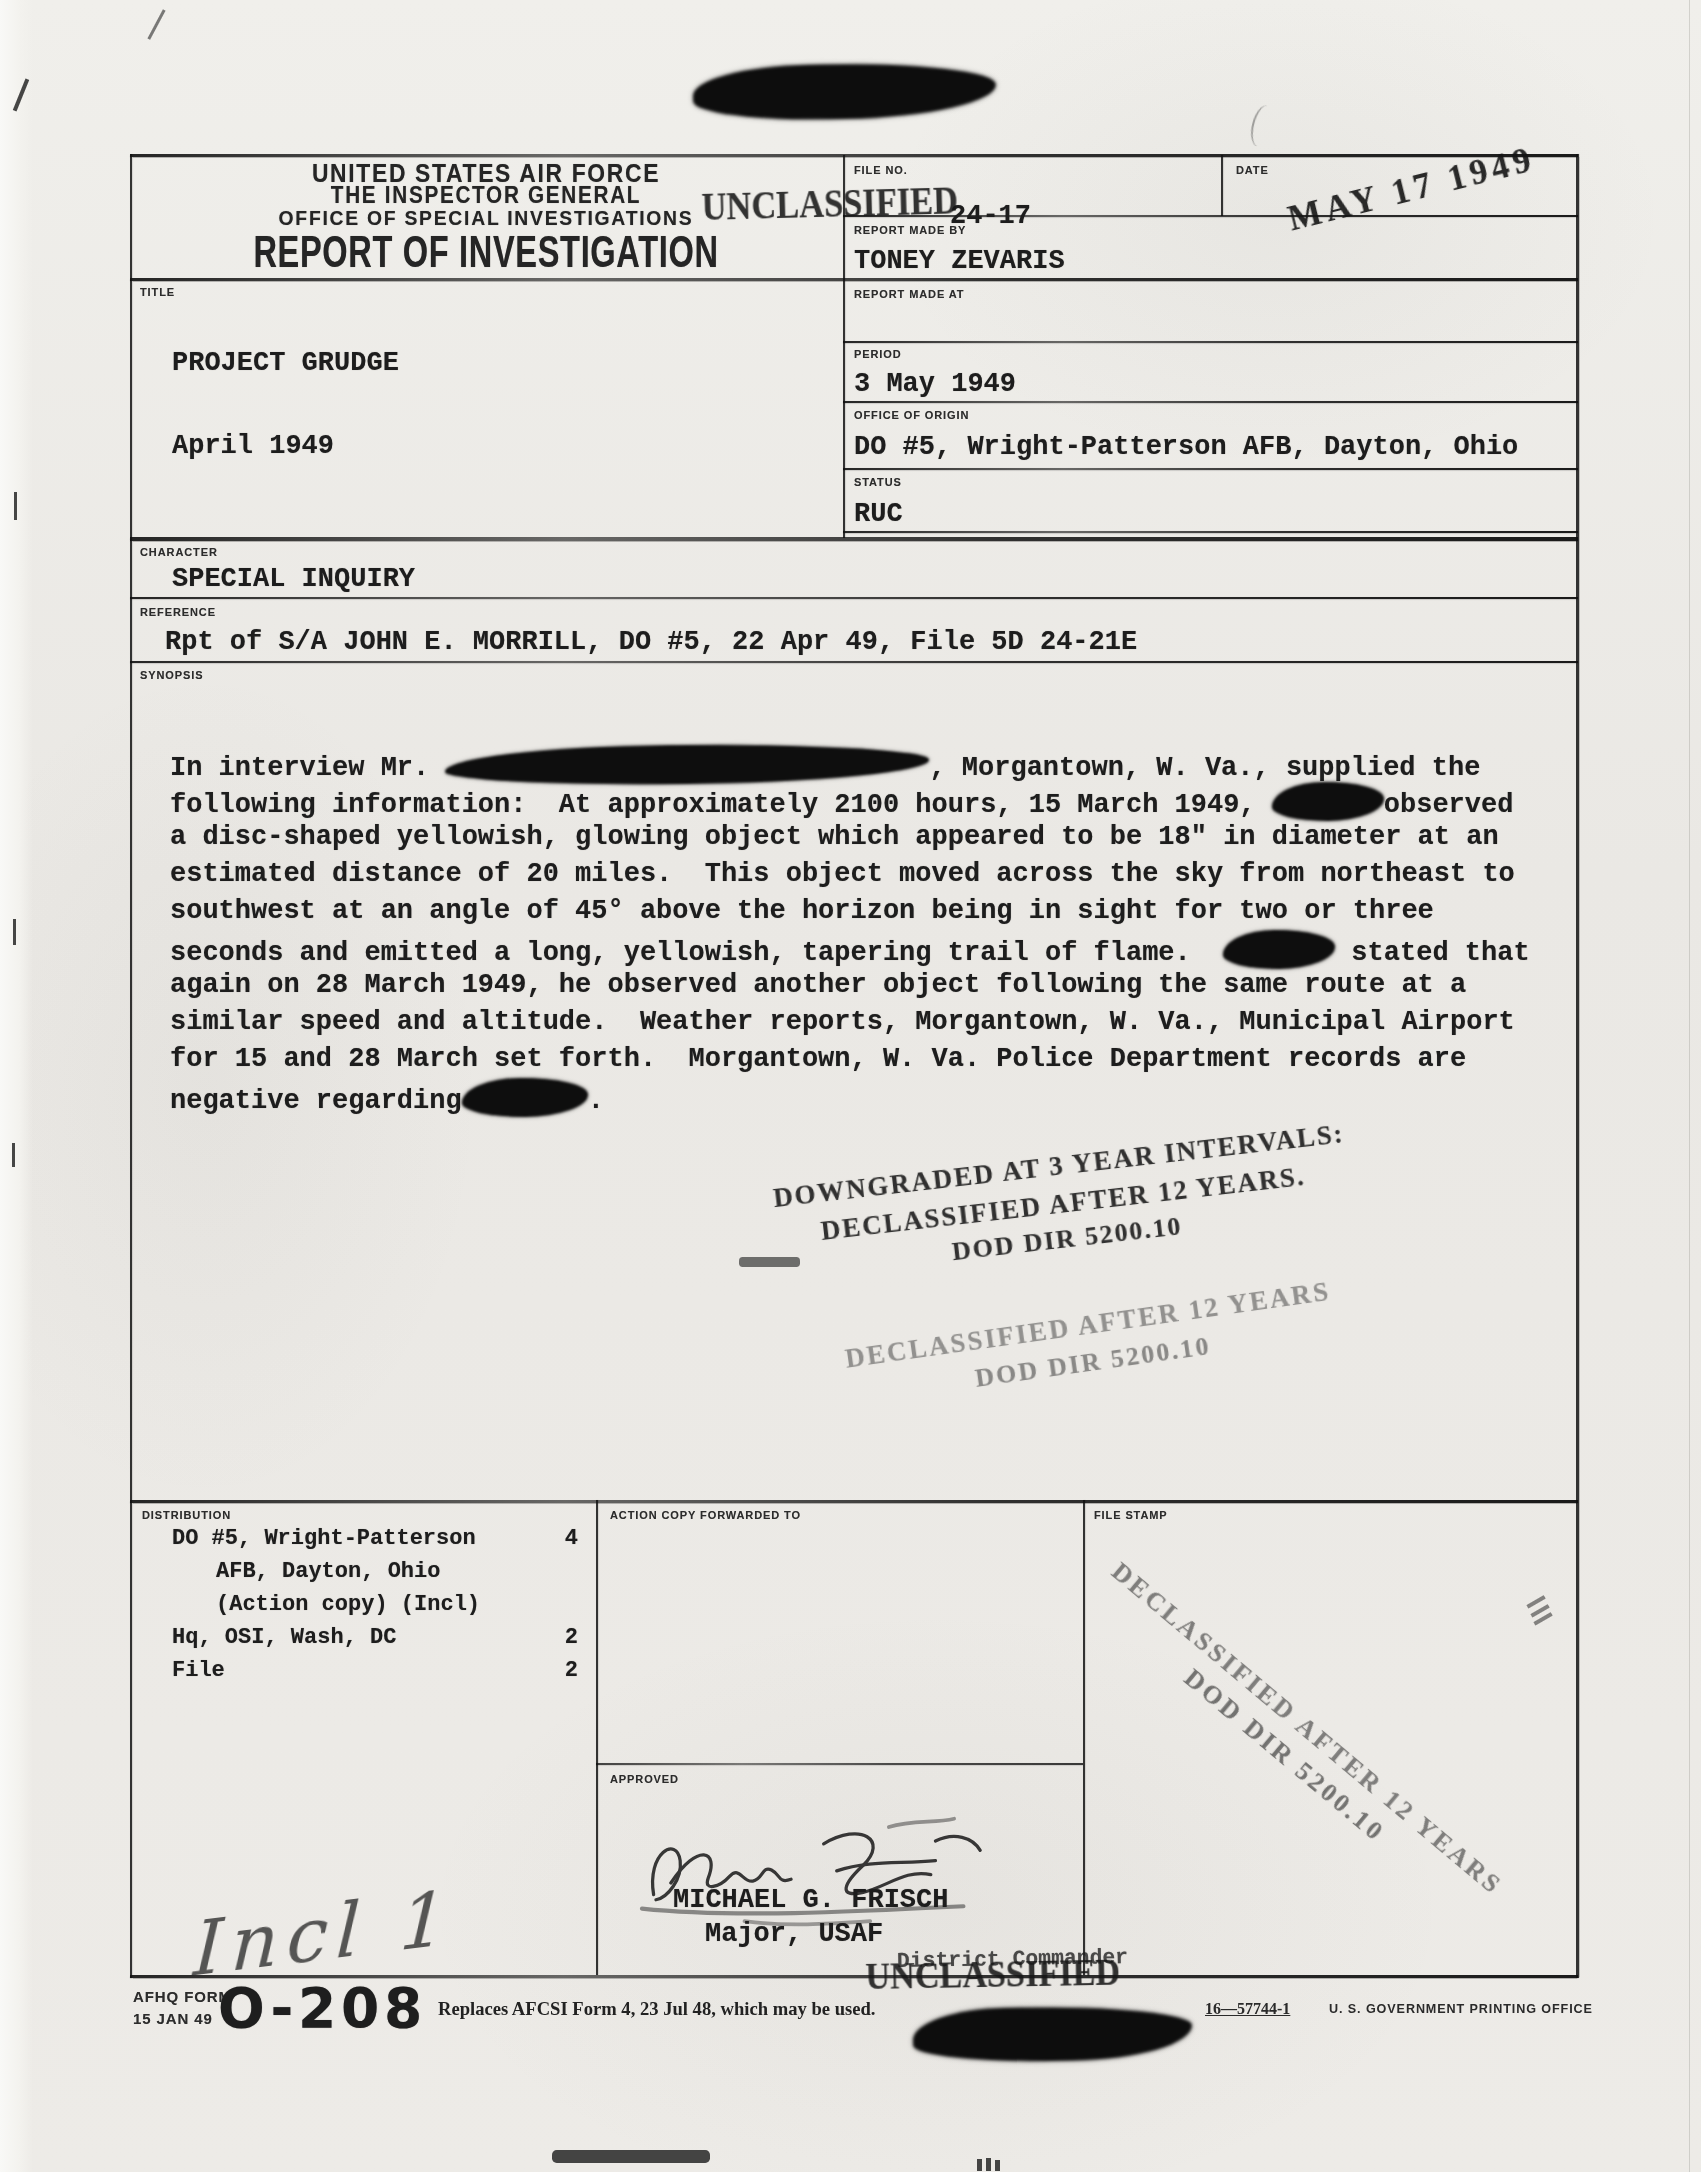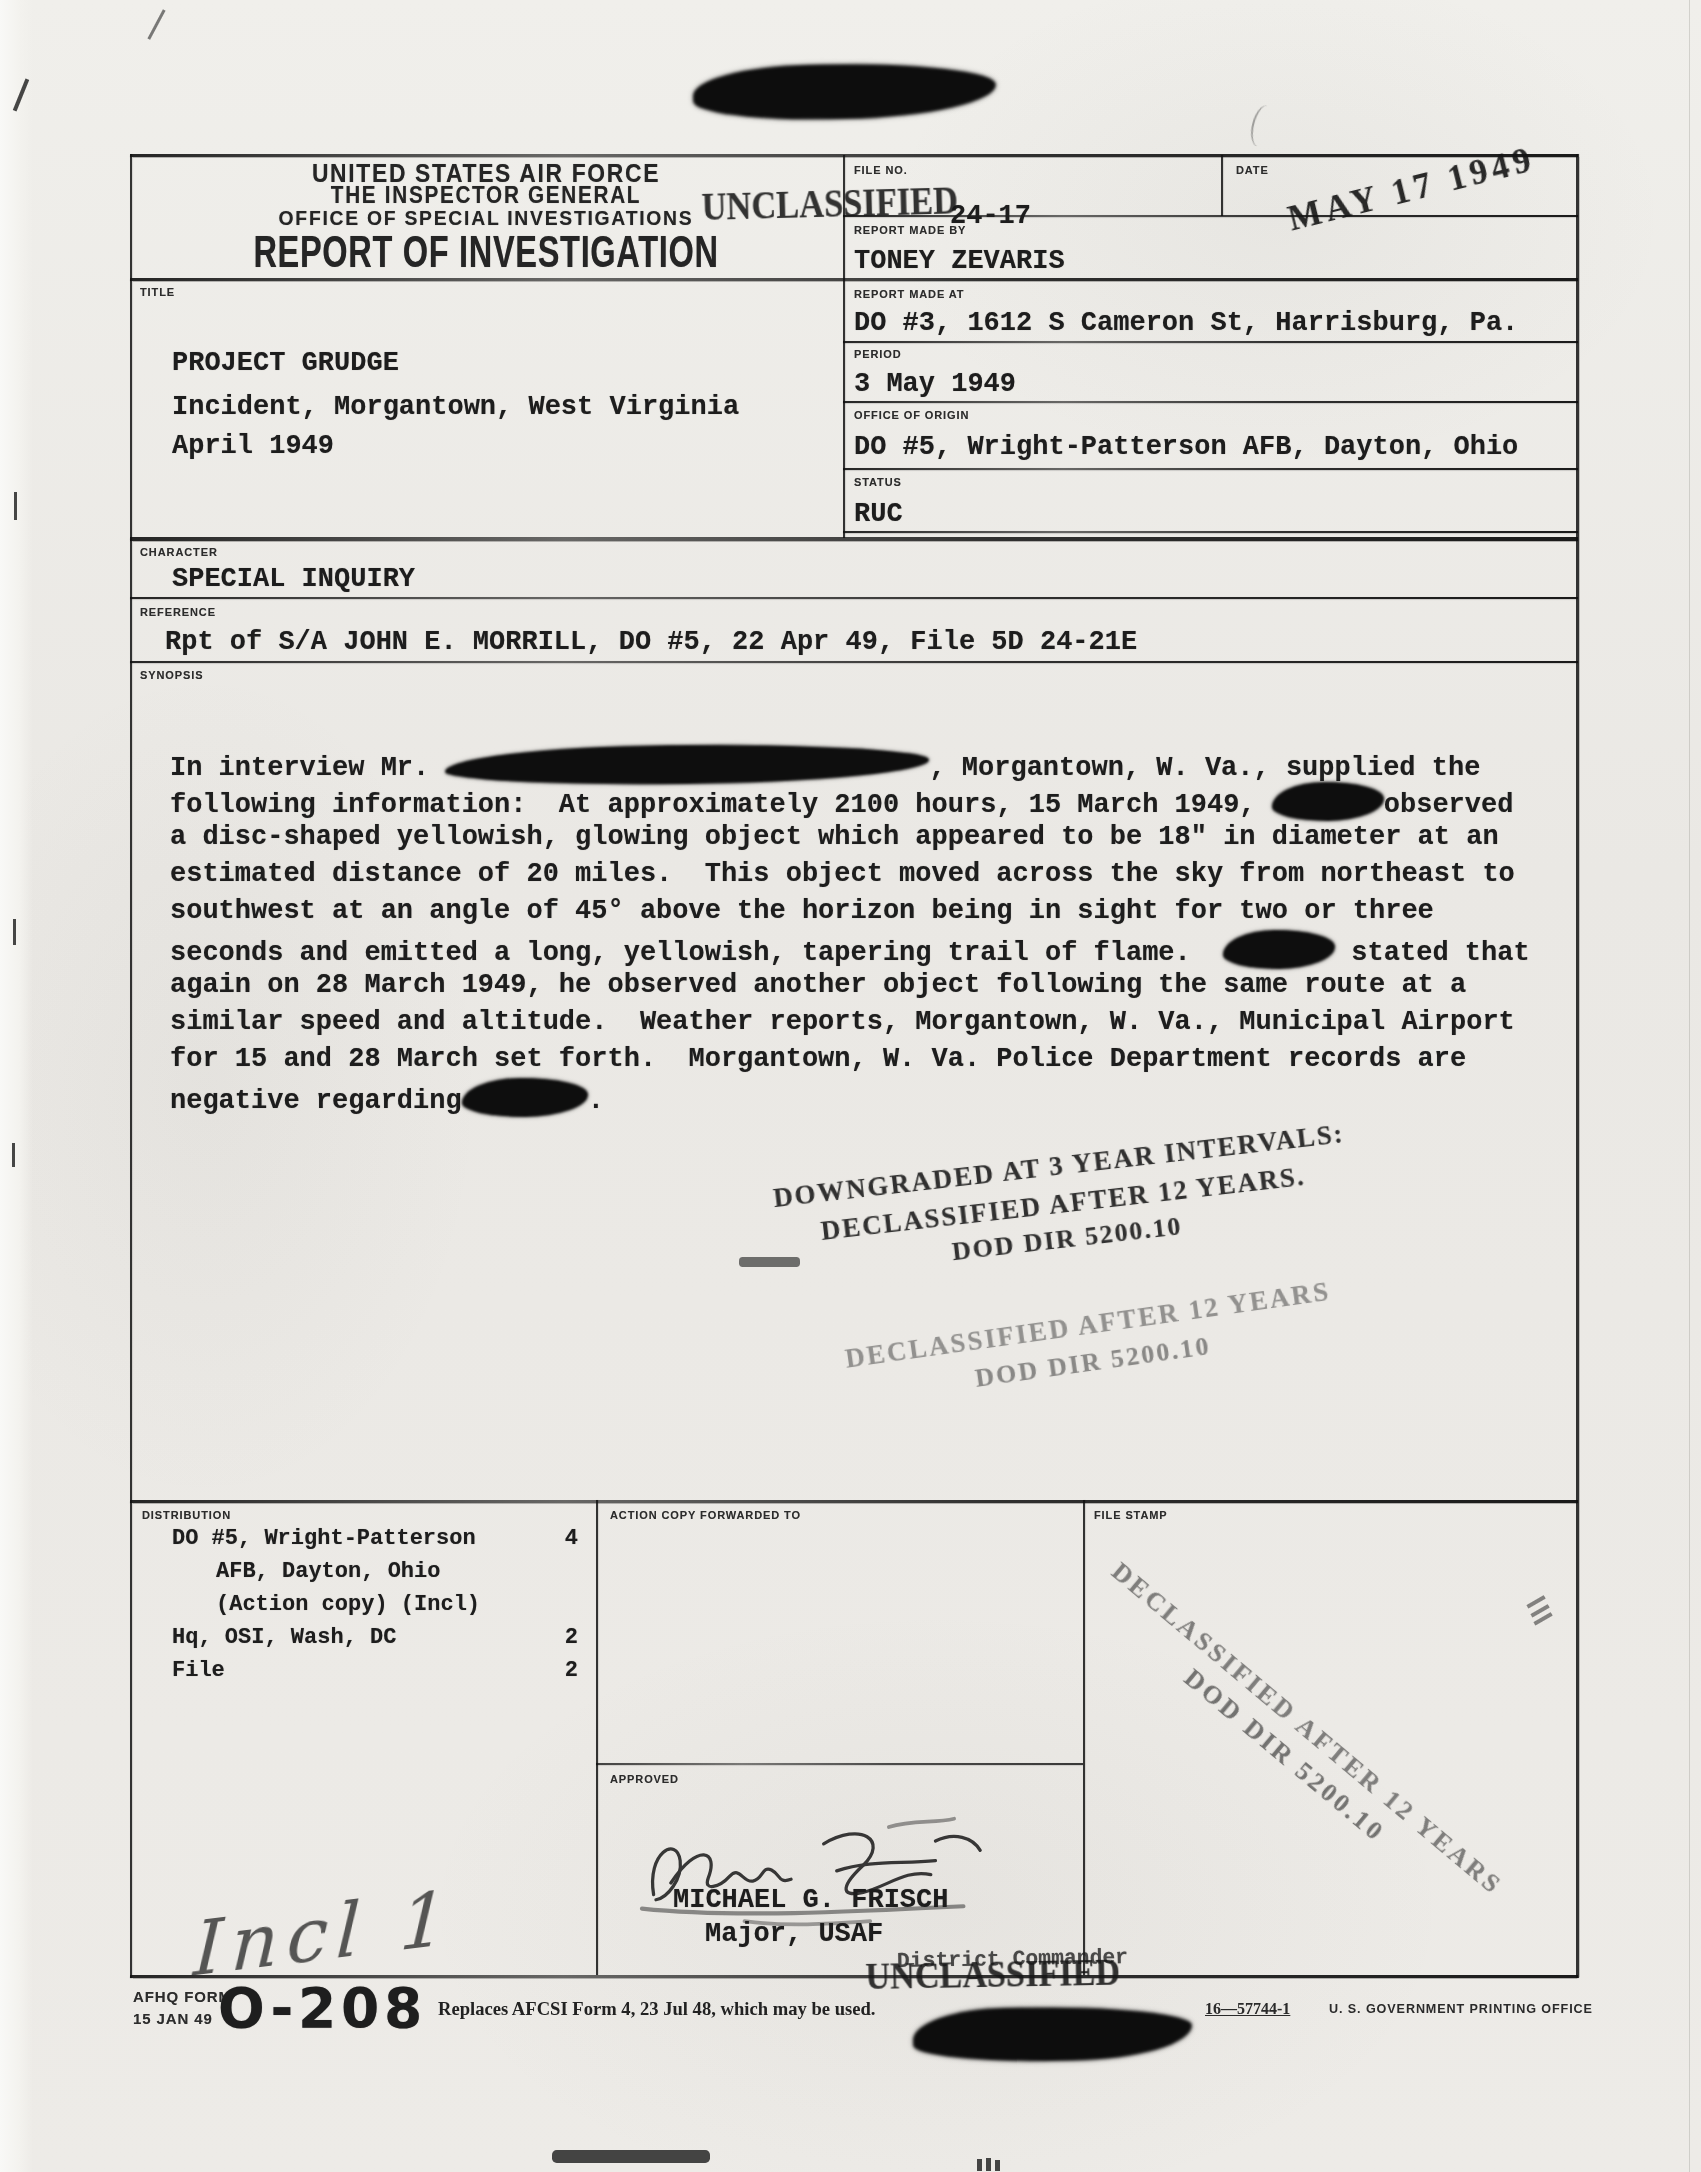--- a/index.html
+++ b/index.html
@@ -93,34 +93,32 @@
 
   <div class="stamp" style="left:1289px;top:200px;font-size:35px;letter-spacing:4.7px;transform:rotate(-14deg);transform-origin:left center;color:rgba(20,20,20,.85);">MAY 17 1949</div>
 
   <div class="lbl" style="left:854px;top:164px;">FILE NO.</div>
   <div class="lbl" style="left:1236px;top:164px;">DATE</div>
 
   <div class="lbl" style="left:854px;top:224px;">REPORT MADE BY</div>
   <div class="typed" style="left:854px;top:246px;">TONEY ZEVARIS</div>
 
   <div class="lbl" style="left:854px;top:288px;">REPORT MADE AT</div>
-  <div class="typed" style="left:854px;top:308px;">DO #3, 1612 S Cameron St, Harrisburg, Pa.</div>
 
   <div class="lbl" style="left:854px;top:348px;">PERIOD</div>
   <div class="typed" style="left:854px;top:369px;">3 May 1949</div>
 
   <div class="lbl" style="left:854px;top:409px;">OFFICE OF ORIGIN</div>
   <div class="typed" style="left:854px;top:432px;">DO #5, Wright-Patterson AFB, Dayton, Ohio</div>
 
   <div class="lbl" style="left:854px;top:476px;">STATUS</div>
   <div class="typed" style="left:854px;top:499px;">RUC</div>
 
   <div class="lbl" style="left:140px;top:286px;">TITLE</div>
   <div class="typed" style="left:172px;top:348px;">PROJECT GRUDGE</div>
-  <div class="typed" style="left:172px;top:392px;">Incident, Morgantown, West Virginia</div>
   <div class="typed" style="left:172px;top:431px;">April 1949</div>
 
   <div class="lbl" style="left:140px;top:546px;">CHARACTER</div>
   <div class="typed" style="left:172px;top:564px;">SPECIAL INQUIRY</div>
 
   <div class="lbl" style="left:140px;top:606px;">REFERENCE</div>
   <div class="typed" style="left:165px;top:627px;">Rpt of S/A JOHN E. MORRILL, DO #5, 22 Apr 49, File 5D 24-21E</div>
 
   <div class="lbl" style="left:140px;top:669px;">SYNOPSIS</div>
 

